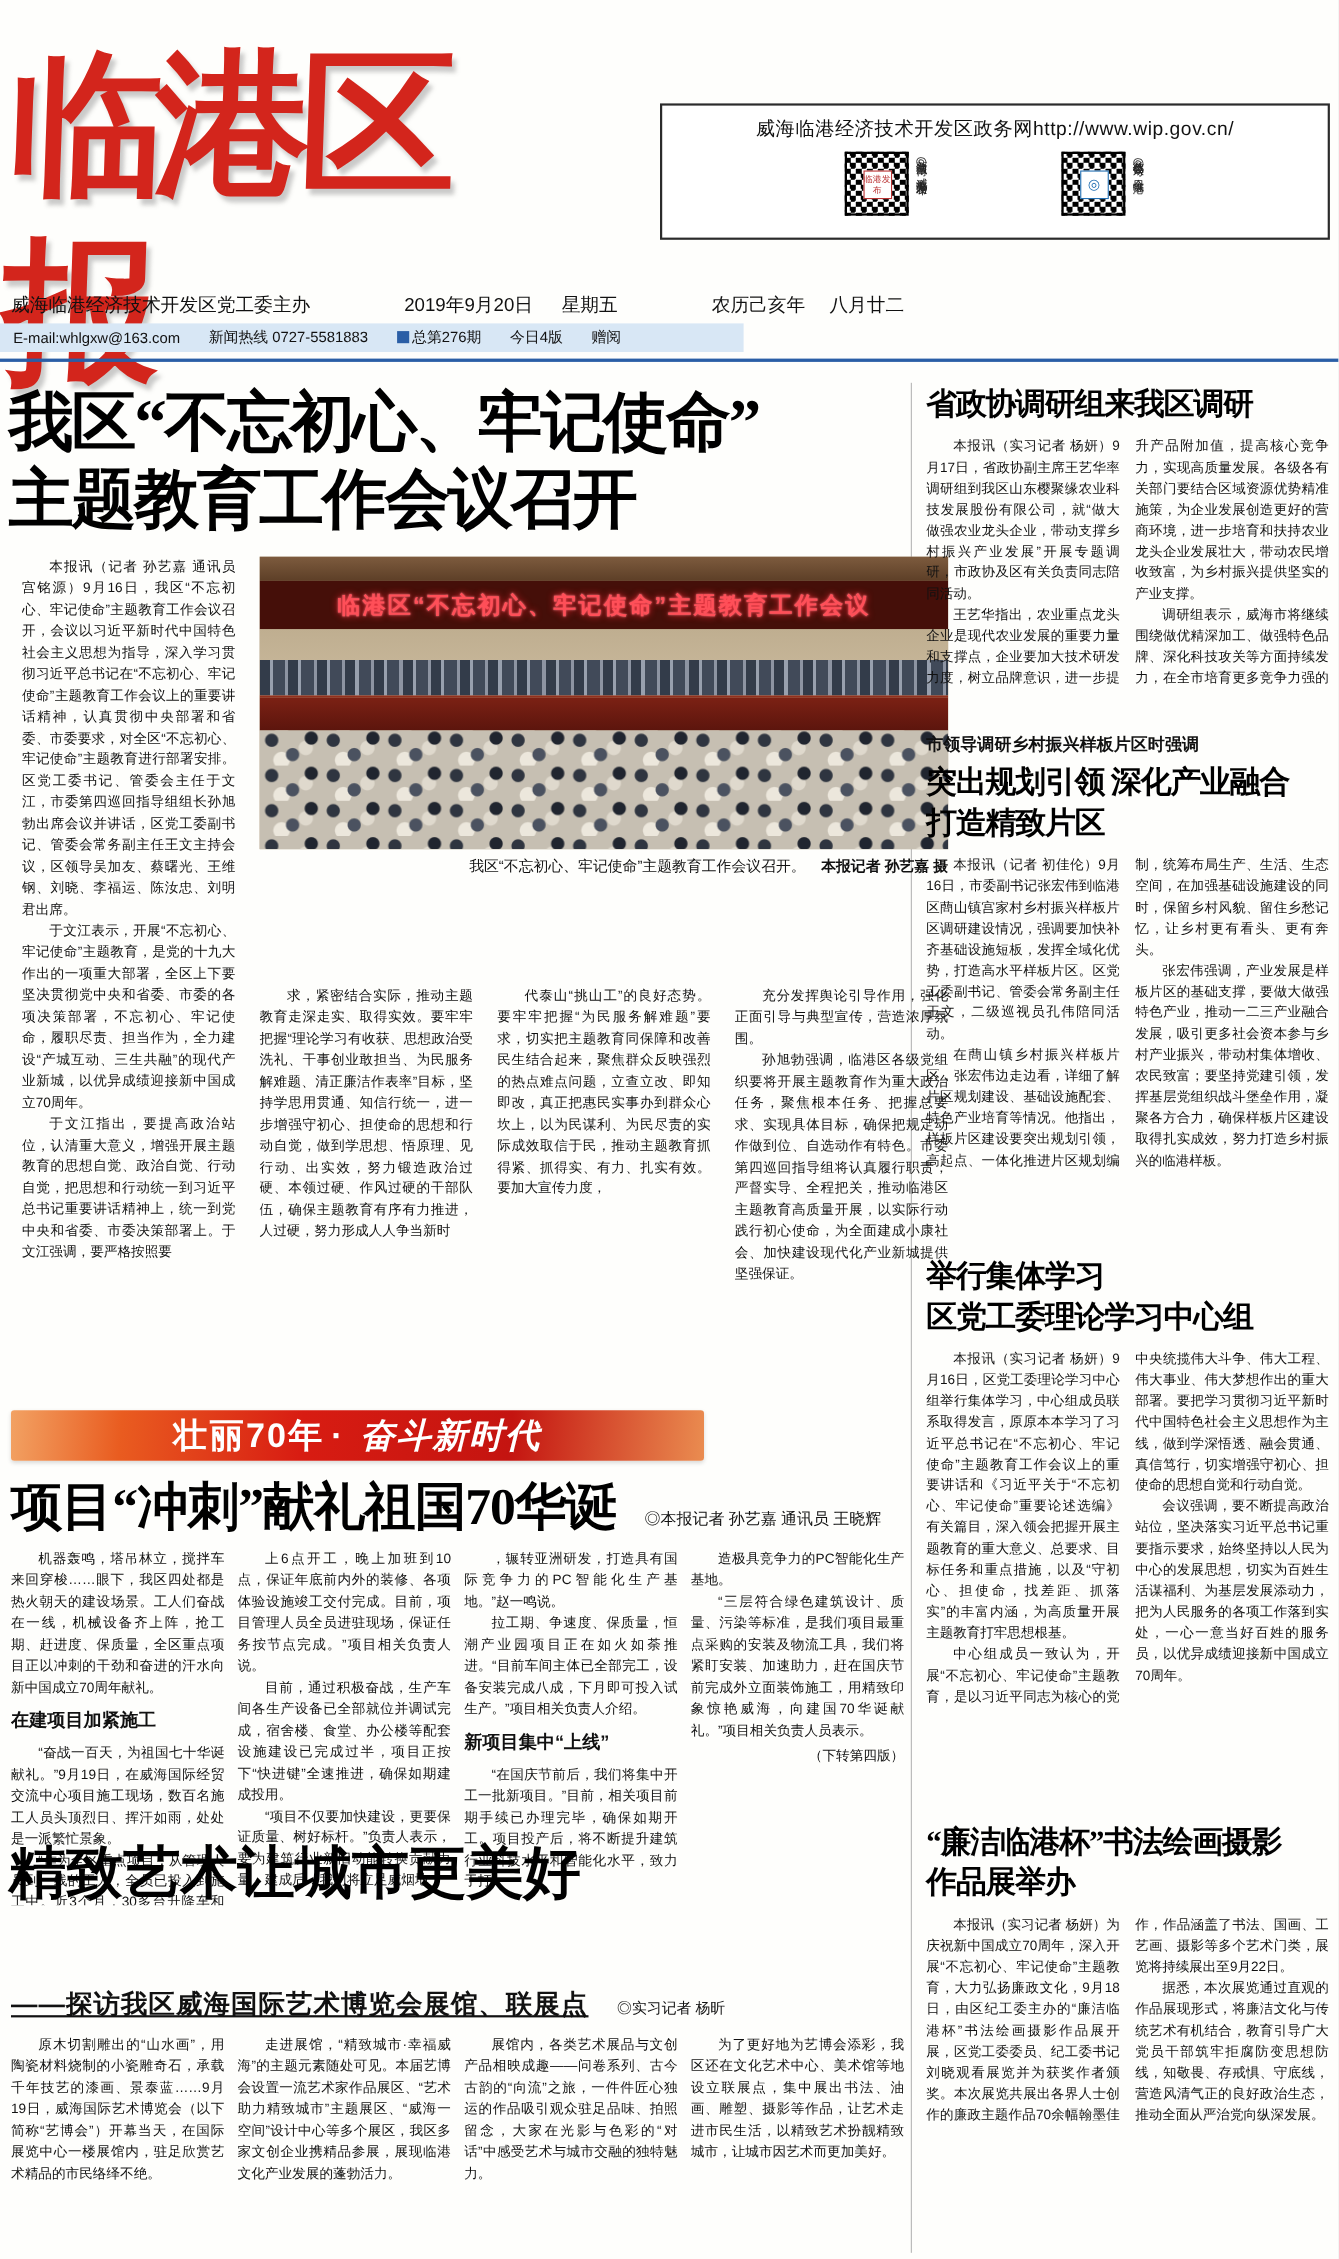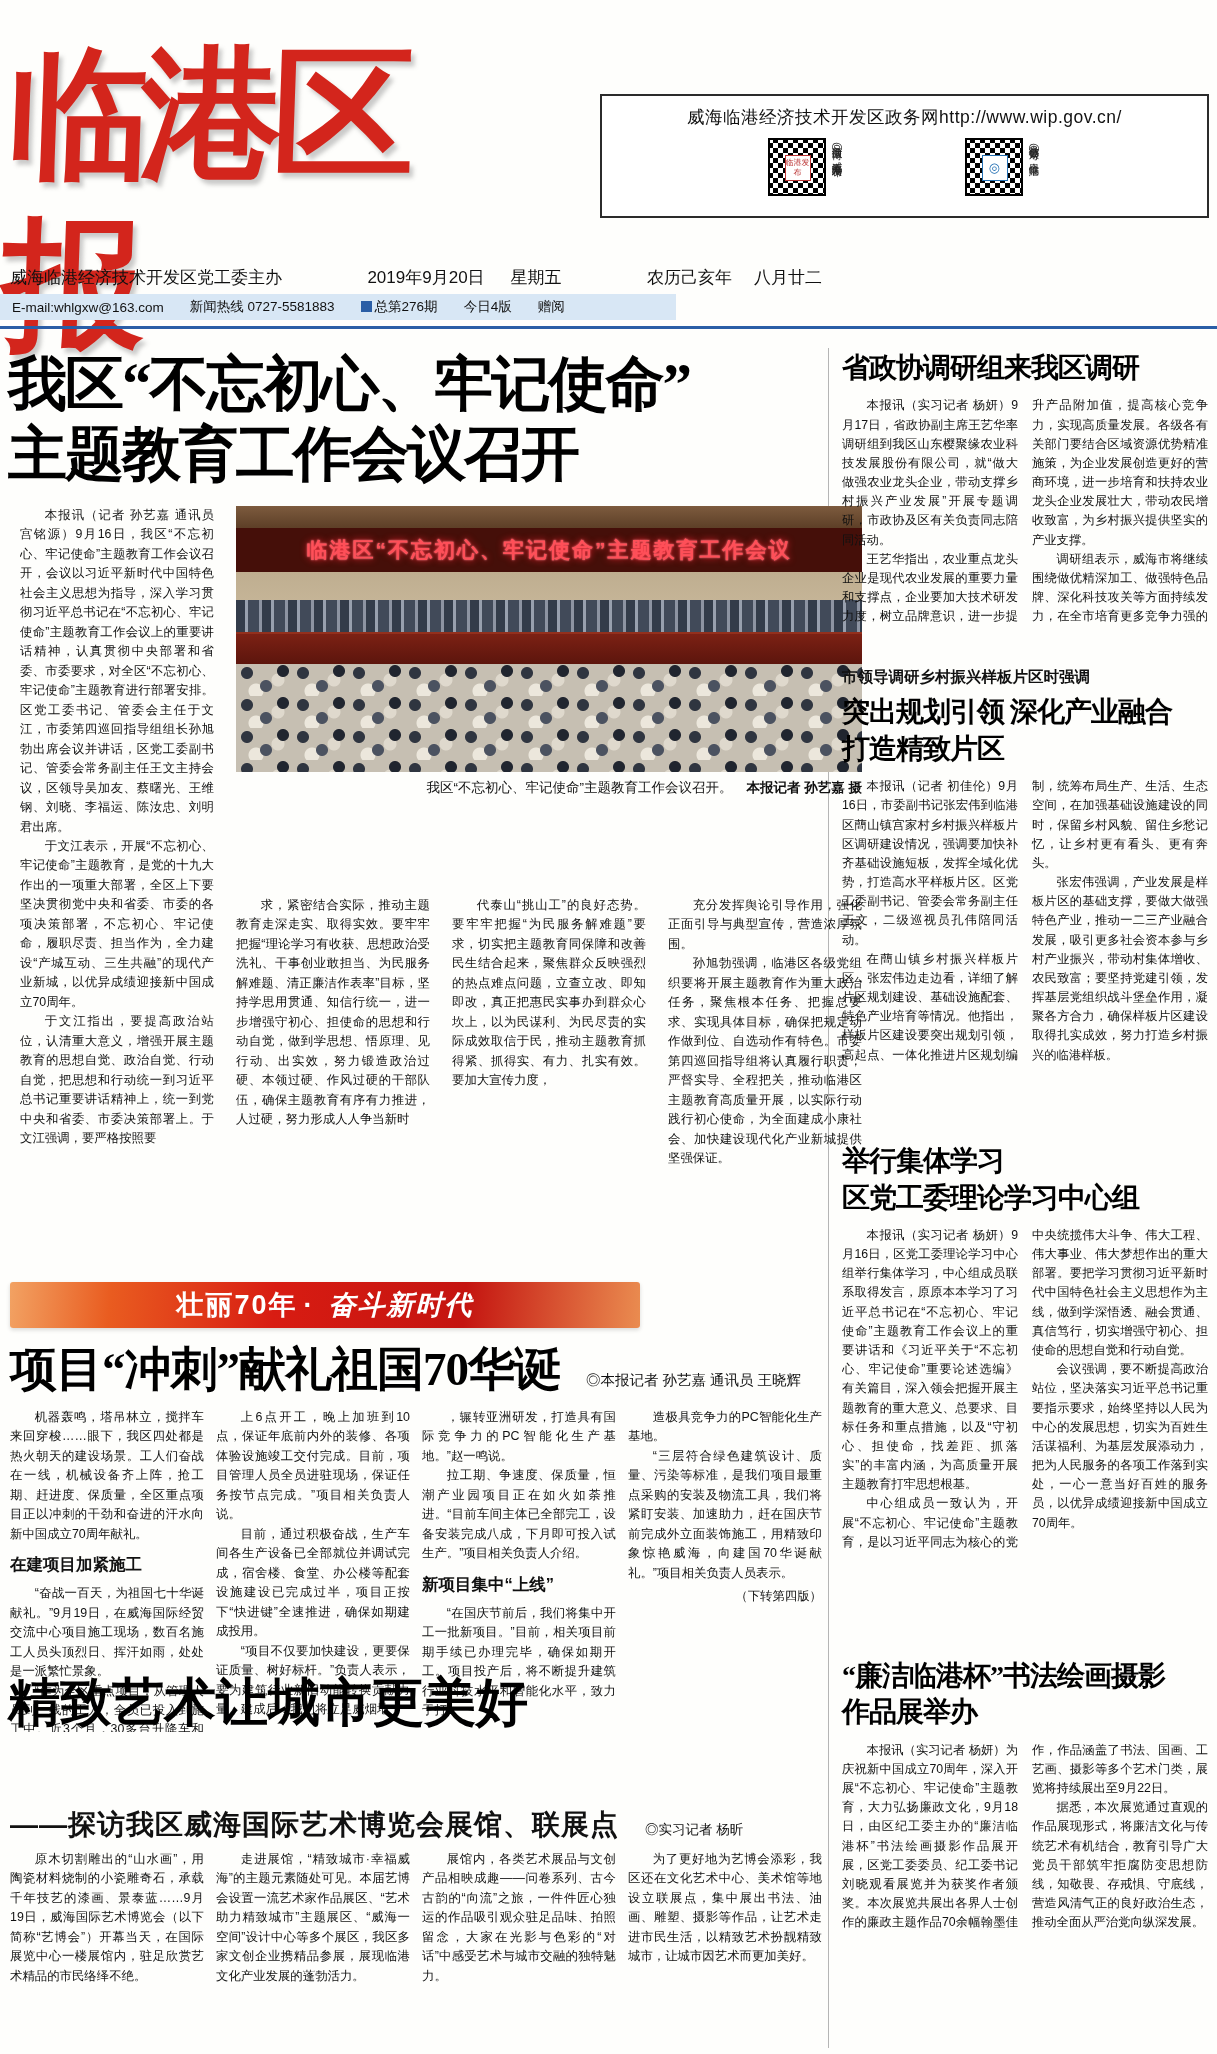--- a/index.html
+++ b/index.html
@@ -59,33 +59,33 @@
        radial-gradient(circle at 47px 7px,#20252f 5.5px,transparent 6.5px),
        radial-gradient(circle at 20px 27px,#ece7dc 7px,transparent 8px),
        radial-gradient(circle at 42px 16px,#dfd9cd 6px,transparent 7px);
      background-size:56px 32px;}
   .photo-cap{margin-top:7px;font-size:13.5px;text-align:right;}
   .photo-cap b{font-weight:bold;margin-left:14px;}
   
   .banner70{left:10px;top:1282px;width:630px;height:46px;border-radius:3px;
             background:linear-gradient(95deg,#f2a263 0%,#e95c20 16%,#d81c12 42%,#c41410 72%,#ea8c50 100%);
             display:flex;align-items:center;justify-content:center;color:#fff;
-            font-size:27px;font-weight:bold;letter-spacing:2px;
+            font-size:31px;font-weight:bold;letter-spacing:2px;
             box-shadow:0 2px 4px rgba(0,0,0,.15);}
   .banner70 .script{font-family:"DejaVu Serif",serif;font-style:italic;margin-left:8px;}
   .proj-head{left:10px;top:1338px;width:812px;display:flex;align-items:baseline;}
   .proj-head h2{margin:0;font-size:47px;letter-spacing:-1px;}
   .byline{font-size:14.5px;margin-left:26px;white-space:nowrap;color:#111;}
   .proj-body{left:10px;top:1408px;width:812px;}
   .proj-body>div{height:324px;}
   .subhead{font-size:16.5px;font-weight:bold;margin:8px 0 6px;text-indent:0;}
   .turn{text-align:right;font-size:12.4px;margin-top:4px;}
   .art-h{left:8px;top:1668px;width:820px;font-size:52px;letter-spacing:0px;}
   .art-sub{left:10px;top:1806px;width:812px;display:flex;align-items:baseline;}
-  .art-sub .sub{font-size:28px;font-weight:bold;letter-spacing:1px;}
+  .art-sub .sub{font-size:24px;font-weight:bold;letter-spacing:1px;text-decoration:underline;}
   .art-sub .byline{font-size:13.5px;}
   .art-body{left:10px;top:1850px;width:812px;}
   .art-body>div{height:200px;}
   
   .rightcol{left:842px;top:350px;width:366px;display:flex;flex-direction:column;}
   .r-art h3{margin:0 0 10px;font-size:28px;line-height:1.3;letter-spacing:-1px;}
   .kicker{font-size:15.5px;font-weight:bold;margin:0 0 6px;}
   .cols2{column-count:2;column-gap:14px;font-size:12.3px;line-height:1.56;text-align:justify;overflow:hidden;}
   .cols2 p{margin:0;text-indent:2em;}
   .h-240{height:243px;} .h-330{height:332px;} .h-392{height:392px;} .h-262{height:262px;}

